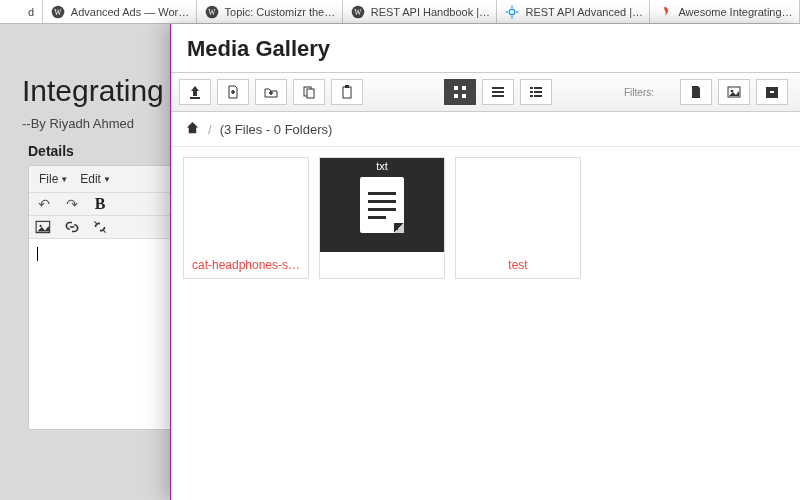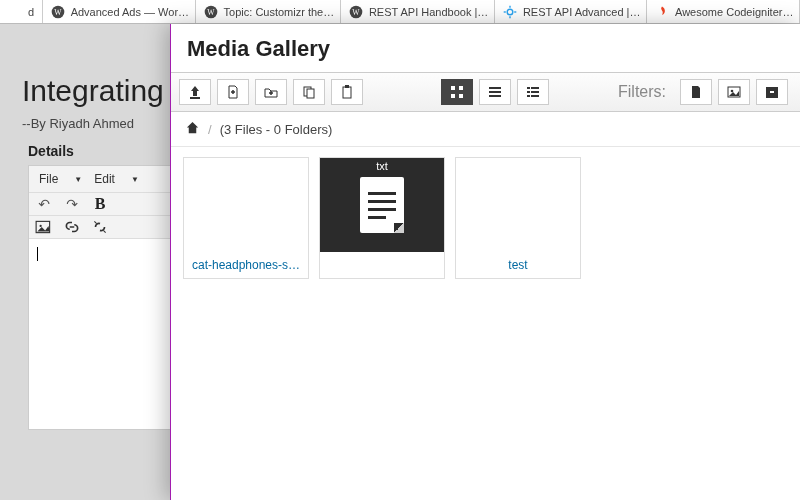--- a/index.html
+++ b/index.html
@@ -6,47 +6,47 @@
   body { font-family: Arial, sans-serif; font-size: 13px; color: #333; background: #fff; width: 800px; height: 500px; overflow: hidden; position: relative; }
   .tabs { display: flex; background: #fff; border-bottom: 1px solid #bbb; height: 24px; }
   .tab { display: flex; align-items: center; gap: 6px; padding: 0 8px; border-right: 1px solid #ccc; font-size: 11px; color: #444; max-width: 160px; overflow: hidden; white-space: nowrap; }
   .tab .favicon { width: 14px; height: 14px; flex-shrink: 0; display: flex; align-items: center; justify-content: center; }
   .page-bg { position: absolute; top: 24px; left: 0; right: 0; bottom: 0; background: #d9d9d9; padding: 0; }
   .page-title { font-size: 30px; font-weight: 400; color: #222; margin: 50px 0 8px 22px; }
   .byline { font-size: 13px; color: #444; margin: 0 0 12px 22px; }
   .details-label { font-size: 14px; font-weight: bold; color: #222; margin-left: 28px; margin-bottom: 6px; }
   .editor-wrap { background: #f3f3f3; border: 1px solid #ccc; margin: 0 0 0 28px; width: 410px; }
   .editor-menubar { display: flex; gap: 4px; padding: 4px 6px; border-bottom: 1px solid #ddd; }
-  .ed-btn { font-size: 12px; color: #333; padding: 2px 4px; display: flex; align-items: center; gap: 16px; }
+  .ed-btn { font-size: 12px; color: #333; padding: 2px 4px; display: flex; align-items: center; gap: 2px; }
   .caret { font-size: 8px; }
   .editor-tb { display: flex; gap: 10px; padding: 2px 6px; align-items: center; border-bottom: 1px solid #ddd; }
   .editor-tb .tbic { width: 18px; height: 18px; display: flex; align-items: center; justify-content: center; font-size: 14px; color: #555; }
   .editor-area { background: #fff; height: 190px; padding: 6px 8px; font-size: 13px; }
   .cursor { display: inline-block; width: 1px; height: 14px; background: #000; vertical-align: middle; }
   
   .modal { position: absolute; top: 24px; left: 170px; right: 0; bottom: 0; background: #fff; border-left: 1px solid #a21caf; box-shadow: -4px 0 20px rgba(0,0,0,.25); }
   .modal h2 { font-size: 22px; font-weight: bold; padding: 12px 16px 10px; color: #222; }
   .toolbar { display: flex; align-items: center; border-top: 1px solid #ccc; border-bottom: 1px solid #ccc; height: 40px; background: linear-gradient(#fdfdfd,#f0f0f0); }
   .tb-group { display: flex; gap: 6px; padding: 0 8px; }
   .tb-btn { width: 32px; height: 26px; border: 1px solid #ccc; background: #fff; display: flex; align-items: center; justify-content: center; cursor: pointer; }
   .tb-btn.active { background: #444; border-color:#444; color:#fff; }
   .tb-btn svg { width: 16px; height: 16px; }
   .spacer { flex: 1; }
-  .filters-label { font-size: 16px; color: #888; margin-right: 6px; }
+  .filters-label { font-size: 10px; color: #888; margin-right: 18px; }
   .breadcrumb { display: flex; align-items: center; gap: 8px; padding: 8px 14px; font-size: 13px; color: #444; border-bottom: 1px solid #e6e6e6; }
   .bc-sep { color: #aaa; }
   .gallery { display: flex; gap: 10px; padding: 10px 12px; }
   .item { width: 126px; border: 1px solid #ddd; background: #fff; display: flex; flex-direction: column; align-items: center; }
   .thumb { width: 124px; height: 94px; display: flex; align-items: center; justify-content: center; background: #fff; }
   .thumb.dark { background: #2b2b2b; position: relative; }
   .badge { position: absolute; top: 2px; left: 50%; transform: translateX(-50%); color: #fff; font-size: 11px; }
   .doc-icon { width: 44px; height: 56px; background: #fff; border-radius: 2px; position: relative; display:flex; flex-direction:column; justify-content:center; gap:5px; padding:8px 8px; }
   .doc-icon .line { height: 3px; background: #2b2b2b; width: 100%; }
   .doc-icon .fold { position:absolute; right:0; bottom:0; width:10px; height:10px; background:linear-gradient(135deg,#2b2b2b 50%,#d0d0d0 50%); }
-  .item .name { font-size: 12px; color: #0369a1; padding: 6px 4px; text-align:center; white-space: nowrap; overflow:hidden; text-overflow:ellipsis; width:100%; }
+  .item .name { font-size: 12px; color: #ef4444; padding: 6px 4px; text-align:center; white-space: nowrap; overflow:hidden; text-overflow:ellipsis; width:100%; }
 </style>
 </head>
 <body>
 
 <div class="tabs">
   <div class="tab">
     <span class="favicon"></span>
     <span>d</span>
   </div>
   <div class="tab">
@@ -89,21 +89,21 @@
         </svg>
       </span>
     <span>REST API Advanced |…</span>
   </div>
   <div class="tab">
     <span class="favicon">
         <svg viewBox="0 0 20 20">
           <path d="M10 2 C6 7 14 8 10 14 C15 13 16 5 10 2 Z" fill="#ee4323"></path>
         </svg>
       </span>
-    <span>Awesome Codeigniter…</span>
+    <span>Awesome Integrating…</span>
   </div>
 </div>
 
 <div class="page-bg">
   <h1 class="page-title">Integrating</h1>
   <div class="byline">--By Riyadh Ahmed</div>
   <div class="details-label">Details</div>
   <div class="editor-wrap">
     <div class="editor-menubar">
       <div class="ed-btn">

